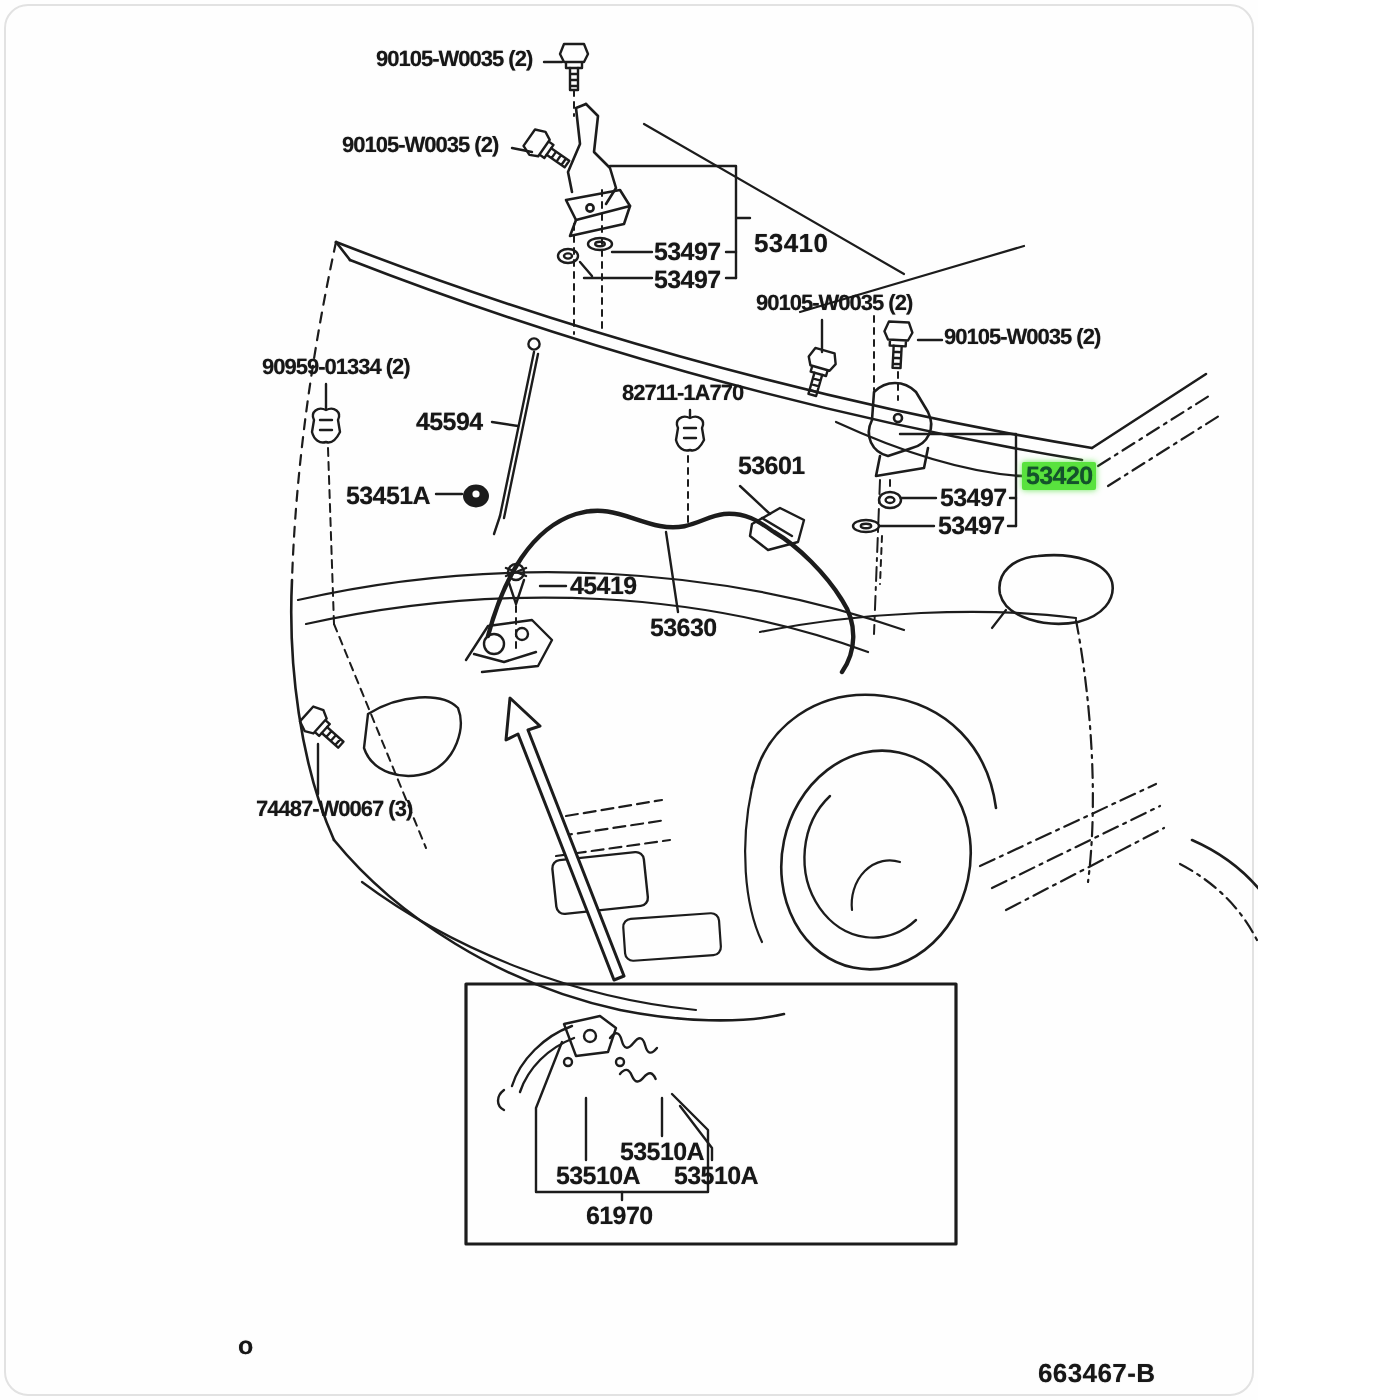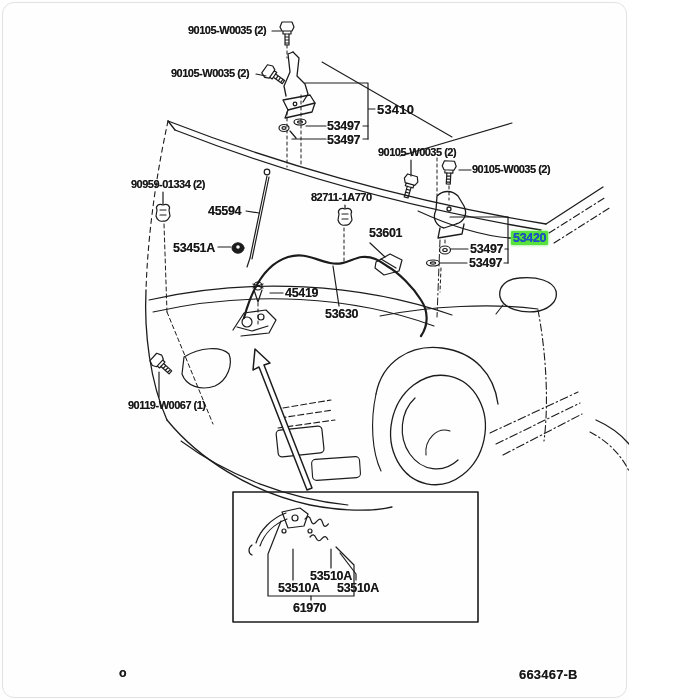--- a/index.html
+++ b/index.html
@@ -11,23 +11,23 @@
     position:absolute; inset:2px; border:1px solid #e2e2e2; border-radius:12px;
     pointer-events:none;
   }
   svg { position:absolute; left:0; top:0; }
   .lbl {
     position:absolute; font-weight:bold; font-size:11px; letter-spacing:-0.5px;
     color:#171717; white-space:nowrap; line-height:13px;
     text-shadow:0 0 0.4px rgba(20,20,20,0.6);
   }
   .s12 { font-size:12.5px; letter-spacing:-0.3px; line-height:14px; }
-  .s13 { font-size:13px; letter-spacing:0.2px; line-height:15px; }
+  .s13 { font-size:13px; letter-spacing:0.2px; line-height:15px;margin-top:12px; }
   .green {
-    background:#59e23e; color:#1d4ed8; padding:0 2px; border-radius:1px;
+    background:#59e23e; color:#14532d; padding:0 2px; border-radius:1px;
     text-shadow:0 0 0.4px rgba(10,90,10,0.8);
     box-shadow:0 0 3px rgba(90,230,70,0.9);
   }
 </style>
 </head>
 <body>
 
 <div id="stage">
   <div id="frame"></div>
 
@@ -245,20 +245,20 @@
   <div class="lbl" style="left:131px; top:178px;">90959-01334 (2)</div>
   <div class="lbl s12" style="left:208px; top:204px;">45594</div>
   <div class="lbl" style="left:311px; top:191px;">82711-1A770</div>
   <div class="lbl s12" style="left:369px; top:226px;text-align:right;">53601</div>
   <div class="lbl s12" style="left:173px; top:241px;">53451A</div>
   <div class="lbl s12" style="left:470px; top:242px;">53497</div>
   <div class="lbl s12" style="left:469px; top:256px;">53497</div>
   <div class="lbl s12 green" style="left:511px; top:231px;">53420</div>
   <div class="lbl s12" style="left:285px; top:286px;">45419</div>
   <div class="lbl s12" style="left:325px; top:307px;text-align:center;">53630</div>
-  <div class="lbl" style="left:128px; top:399px;">90119-W0067 (1)</div>
+  <div class="lbl" style="left:128px; top:399px;">74487-W0067 (3)</div>
   <div class="lbl s12" style="left:310px; top:569px;">53510A</div>
   <div class="lbl s12" style="left:278px; top:581px;">53510A</div>
   <div class="lbl s12" style="left:337px; top:581px;">53510A</div>
   <div class="lbl s12" style="left:293px; top:601px;">61970</div>
   <div class="lbl s13" style="left:519px; top:667px;">663467-B</div>
   <div class="lbl s12" style="left:119px; top:666px;">o</div>
 </div>
 
 </body></html>

